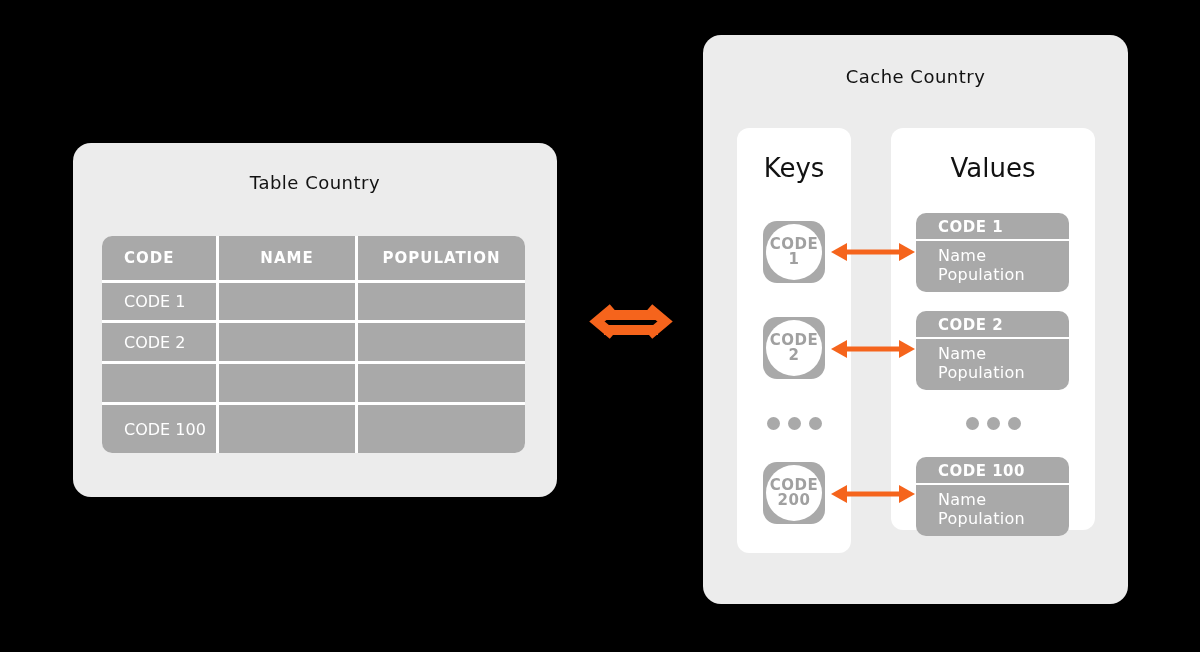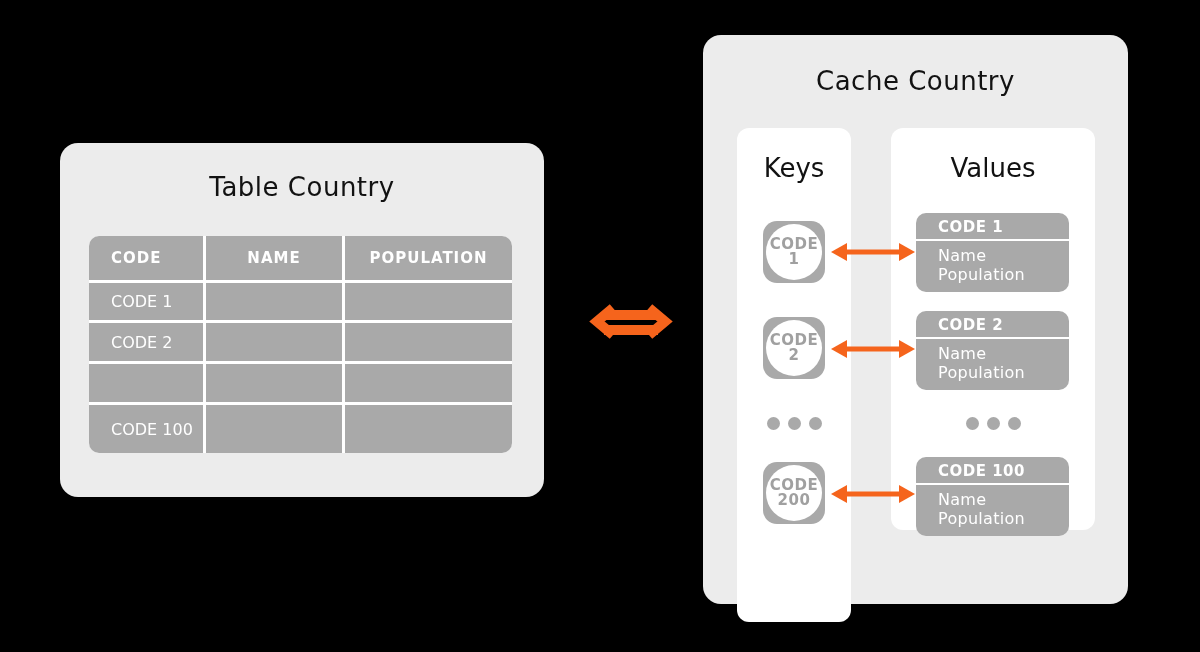--- a/index.html
+++ b/index.html
@@ -4,40 +4,40 @@
 <style>
   :root{
     --background:#000000; --panel:#ececec; --card:#ffffff; --cell:#a9a9a9;
     --accent:#f5641c; --title-text:#121212; --cell-text:#ffffff; --badge-text:#a0a0a0;
   }
   *{box-sizing:border-box;margin:0;padding:0;}
   body{background:var(--background);font-family:"DejaVu Sans","Liberation Sans",sans-serif;}
   .canvas{position:relative;width:1200px;height:652px;background:var(--background);overflow:hidden;}
 
   .panel{position:absolute;background:var(--panel);border-radius:18px;}
-  .panel.left{left:60px;top:143px;width:484px;height:354px;}
+  .panel.left{left:73px;top:143px;width:484px;height:354px;}
   .panel.right{left:703px;top:35px;width:425px;height:569px;}
 
-  .panel-title{display:block;text-align:center;font-size:26px;font-weight:500;
+  .panel-title{display:block;text-align:center;font-size:18px;font-weight:500;
     color:var(--title-text);letter-spacing:0.5px;}
   .panel.left .panel-title{padding-top:29px;}
   .panel.right .panel-title{padding-top:31px;}
 
   
   .db-table{position:absolute;left:29px;top:93px;width:423px;display:grid;
     grid-template-columns:114px 136px 167px;grid-template-rows:44px 37px 38px 38px 48px;
     gap:3px;background:var(--card);border-radius:10px;overflow:hidden;}
   .db-table .cell{background:var(--cell);color:var(--cell-text);display:flex;
     align-items:center;padding-left:22px;font-size:16px;}
   .db-table .th{font-weight:bold;font-size:15px;letter-spacing:1px;}
   .db-table .th.center{justify-content:center;padding-left:0;}
 
   
   .card{position:absolute;top:93px;background:var(--card);border-radius:12px;}
-  .keys-card{left:34px;width:114px;height:494px;}
+  .keys-card{left:34px;width:114px;height:425px;}
   .values-card{left:188px;width:204px;height:402px;}
   .card-title{display:block;text-align:center;padding-top:25px;font-size:26px;
     font-weight:500;color:var(--title-text);}
 
   .key-badge{position:absolute;left:26px;width:62px;height:62px;
     background:var(--cell);border-radius:14px;}
   .key-badge .circle{position:absolute;inset:3px;background:var(--card);border-radius:50%;}
   .key-badge .label{position:absolute;inset:0;display:flex;flex-direction:column;
     align-items:center;justify-content:center;font-weight:bold;color:var(--badge-text);
     font-size:15px;line-height:15px;letter-spacing:0.5px;}

